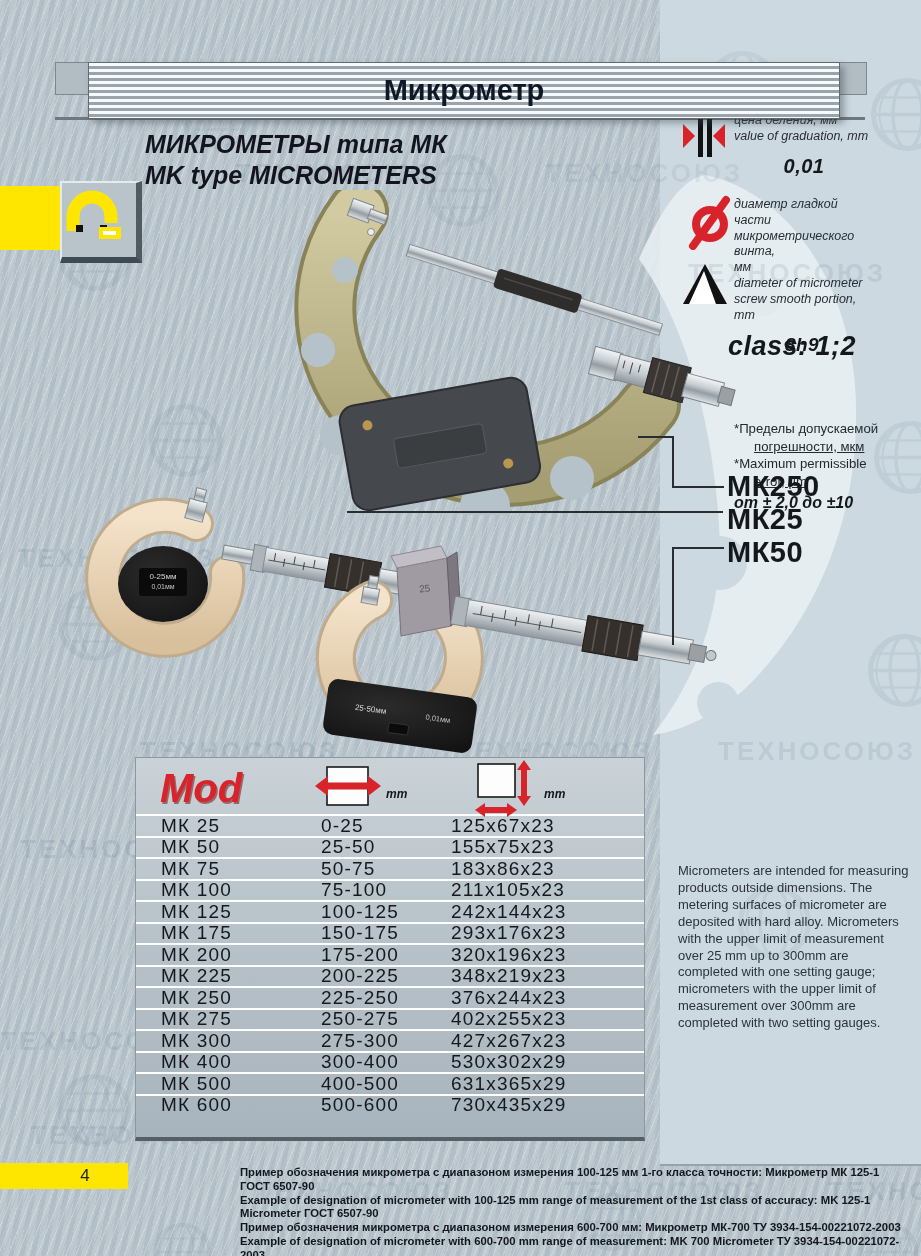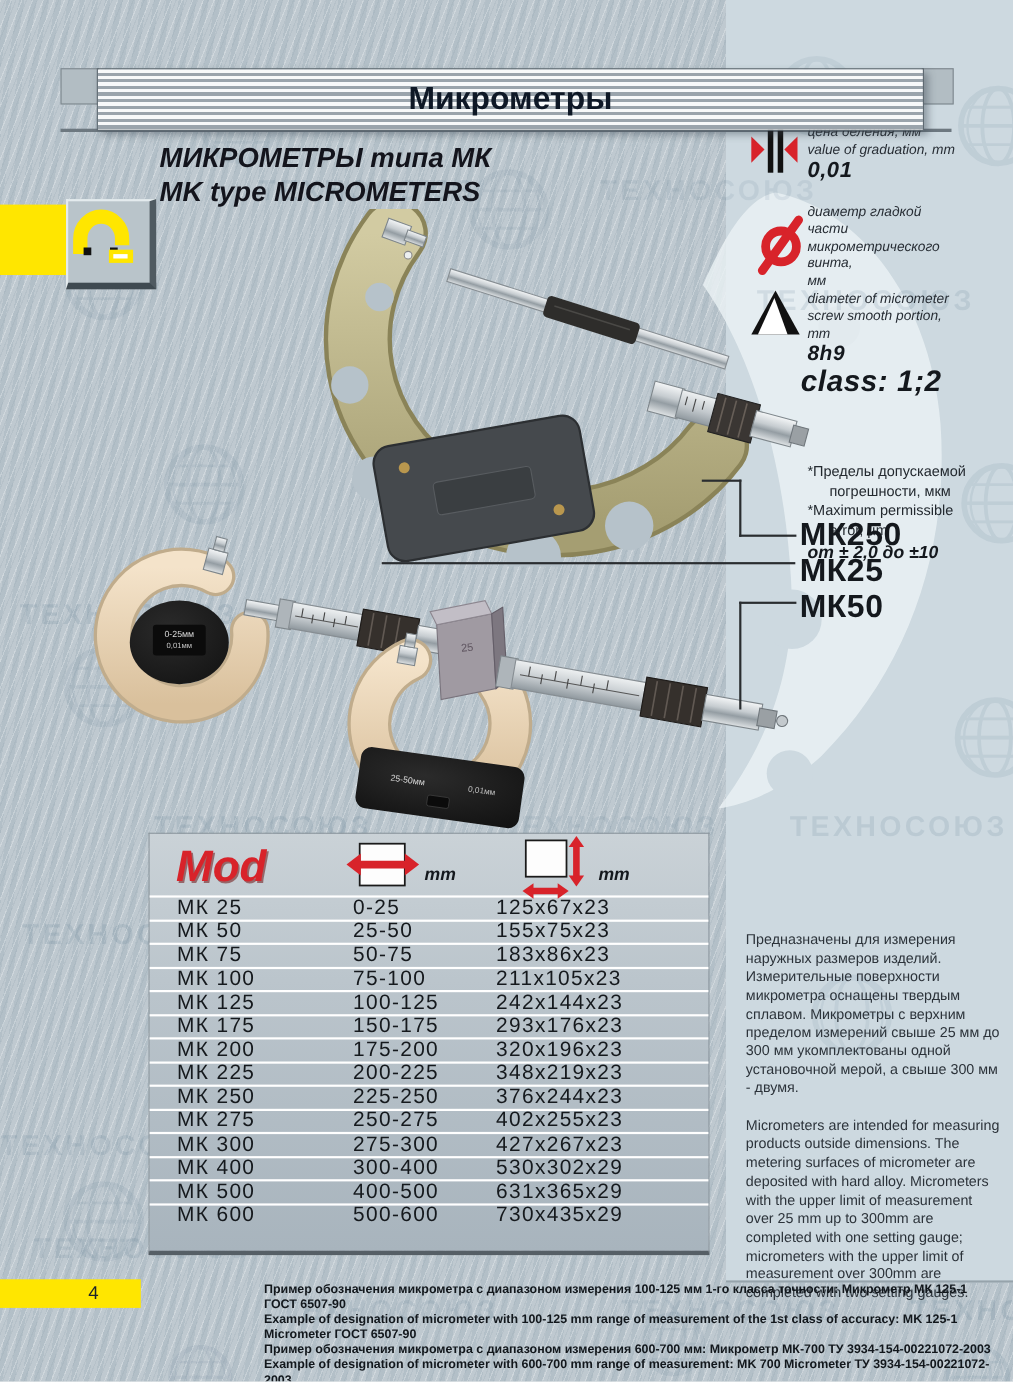--- a/index.html
+++ b/index.html
@@ -27,39 +27,39 @@
   
   .heading{left:145px;top:129px;z-index:5;font-size:25px;line-height:31px;font-weight:bold;font-style:italic;color:#13141c;}
   
   .yband{left:0;top:186px;width:62px;height:64px;background:#ffe600;z-index:4;}
   .ybtn{left:60px;top:181px;width:74px;height:74px;background:#b9c4ca;z-index:4;
     border-top:2px solid #e4ebee;border-left:2px solid #e4ebee;
     border-right:6px solid #4f5a61;border-bottom:6px solid #3f4a51;}
   
   .spec-icon{z-index:5;}
   .spec-text{z-index:5;font-size:12.5px;line-height:15.8px;font-style:italic;color:#272d34;}
-  .spec-text .val{font-size:20px;font-weight:bold;letter-spacing:.5px;text-align:left;margin-top:3px;color:#14181d;}
+  .spec-text .val{font-size:20px;font-weight:bold;letter-spacing:.5px;text-align:center;margin-top:14px;color:#14181d;}
   .classlbl{left:728px;top:331px;z-index:5;font-size:27px;font-weight:bold;font-style:italic;color:#14181d;letter-spacing:.5px;}
   .note{left:734px;top:372px;width:170px;z-index:5;font-size:13.2px;line-height:17.5px;color:#23292f;margin-top:48px;}
-  .note .ind{padding-left:20px;}
+  .note .ind{padding-left:20px;text-decoration:underline;}
   .note .rng{font-size:16px;font-weight:bold;font-style:italic;margin-top:4px;color:#14181d;}
   .model{z-index:5;font-size:29px;font-weight:bold;color:#14181d;letter-spacing:.5px;}
   
   .lline{background:#2a2d30;z-index:3;}
   
   .photo{z-index:2;}
   
   .swoosh{z-index:1;}
   
   .spec-table{left:135px;top:757px;width:510px;height:384px;z-index:4;box-sizing:border-box;
     background:linear-gradient(180deg,#cad2d7 0%,#bbc5cc 35%,#a8b4bd 100%);
     border:1px solid #8d979e;border-bottom:4px solid #565f66;}
   .thead{position:relative;height:56px;}
   .mod{position:absolute;left:24px;top:8px;font-size:40px;font-weight:bold;font-style:italic;color:#d8232a;text-shadow:1.5px 1.5px 0 rgba(110,18,18,.55);}
-  .unitlbl{position:absolute;font-size:16px;font-weight:bold;font-style:italic;color:#14181d;}
+  .unitlbl{position:absolute;font-size:12px;font-weight:bold;font-style:italic;color:#14181d;}
   .t-row{height:21.5px;box-sizing:border-box;border-top:2px solid #ffffff;display:flex;align-items:center;
     font-size:19px;color:#15191d;letter-spacing:1.2px;}
   .tc{white-space:nowrap;}
   .c-mod{width:185px;padding-left:25px;box-sizing:border-box;}
   .c-range{width:130px;}
   .c-dims{flex:1;}
   
   .descr{left:678px;top:846px;width:234px;z-index:5;font-size:13px;line-height:16.9px;color:#2c333a;}
   .descr .para2{margin-top:17px;}
   
@@ -173,21 +173,21 @@
       <use href="#globe"></use>
     </svg>
   <svg class="abs globe" style="left:855px;top:1218px;opacity:.09" width="68" height="68">
       <use href="#globe"></use>
     </svg>
 
   <div class="abs hdrcapL"></div>
   <div class="abs hdrcapR"></div>
   <div class="abs hdrline"></div>
   <div class="abs hdrbar">
-    <span>Микрометры</span>
+    <span>Микрометр</span>
   </div>
 
   <div class="abs heading">
     <div>МИКРОМЕТРЫ типа МК</div>
     <div>MK type MICROMETERS</div>
   </div>
 
   <div class="abs yband"></div>
   <div class="abs ybtn">
     <svg width="62" height="62" viewBox="0 0 62 62">
@@ -336,21 +336,21 @@
   <div class="abs spec-text" style="left:734px;top:113px;width:140px">
     <div>цена деления, мм</div>
     <div>value of graduation, mm</div>
     <div class="val">0,01</div>
   </div>
 
   <svg class="abs spec-icon" style="left:684px;top:194px" width="52" height="56" viewBox="0 0 52 56">
     <circle cx="26" cy="30" r="14" fill="none" stroke="#d8232a" stroke-width="8"></circle>
     <line x1="42" y1="6" x2="9" y2="52" stroke="#d8232a" stroke-width="8" stroke-linecap="round"></line>
   </svg>
-  <div class="abs spec-text" style="left:734px;top:185px;width:136px">
+  <div class="abs spec-text" style="left:734px;top:197px;width:136px">
     <div>диаметр гладкой части</div>
     <div>микрометрического винта,</div>
     <div>мм</div>
     <div>diameter of micrometer</div>
     <div>screw smooth portion, mm</div>
     <div class="val" style="font-size:19px">8h9</div>
   </div>
 
   <svg class="abs spec-icon" style="left:681px;top:262px" width="48" height="44" viewBox="0 0 48 44">
     <polygon points="24,2 46,42 2,42" fill="#111"></polygon>
@@ -473,21 +473,20 @@
 
     <div class="t-row">
       <div class="tc c-mod">МК 600</div>
       <div class="tc c-range">500-600</div>
       <div class="tc c-dims">730x435x29</div>
     </div>
   </div>
   </div>
 
   <div class="abs descr">
-    <div>Предназначены для измерения наружных размеров изделий. Измерительные поверхности микрометра оснащены твердым сплавом. Микрометры с верхним пределом измерений свыше 25 мм до 300 мм укомплектованы одной установочной мерой, а свыше 300 мм - двумя.</div>
     <div class="para2">Micrometers are intended for measuring products outside dimensions. The metering surfaces of micrometer are deposited with hard alloy. Micrometers with the upper limit of measurement over 25 mm up to 300mm are completed with one setting gauge; micrometers with the upper limit of measurement over 300mm are completed with two setting gauges.</div>
   </div>
 
   <div class="abs pagebox">
     <span>4</span>
   </div>
   <div class="abs footnote">
     <div>Пример обозначения микрометра с диапазоном измерения 100-125 мм 1-го класса точности: Микрометр МК 125-1 ГОСТ 6507-90</div>
     <div>Example of designation of micrometer with 100-125 mm range of measurement of the 1st class of accuracy: MK 125-1 Micrometer  ГОСТ 6507-90</div>
     <div>Пример обозначения микрометра с диапазоном измерения 600-700 мм: Микрометр МК-700 ТУ 3934-154-00221072-2003</div>

